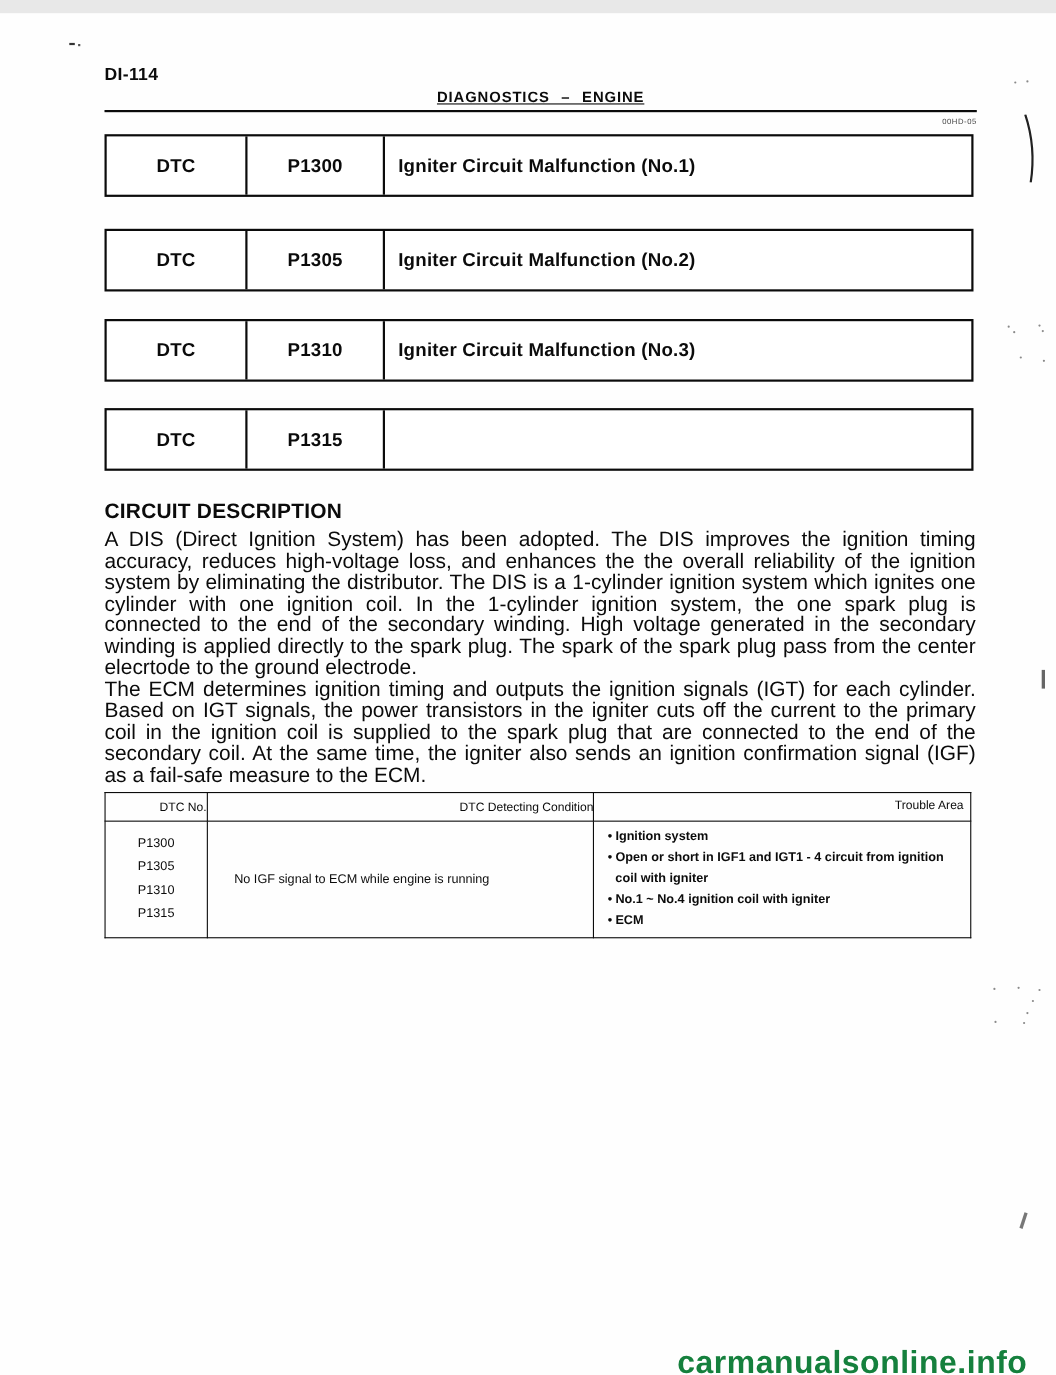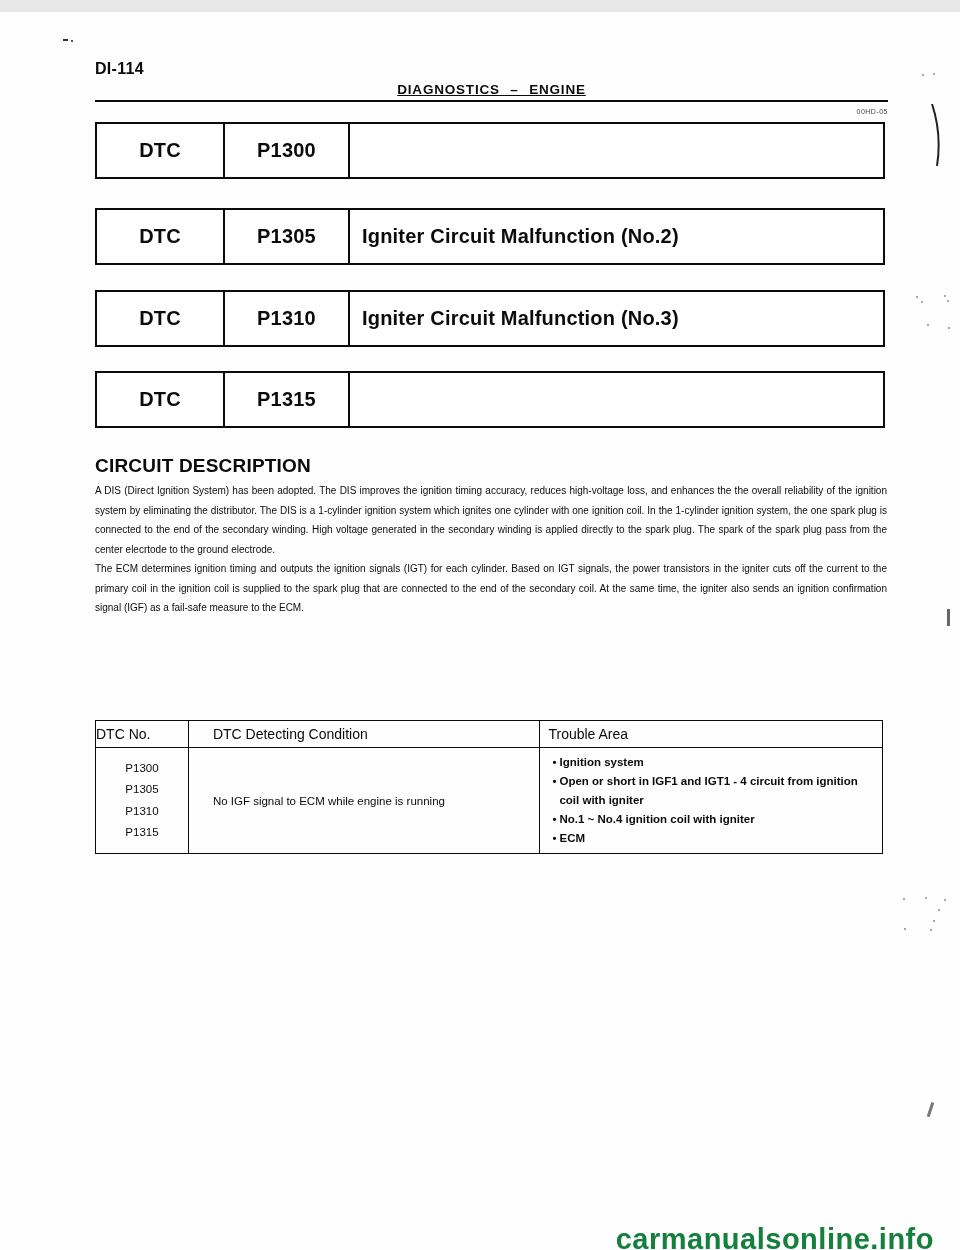--- a/index.html
+++ b/index.html
@@ -36,51 +36,51 @@
 
   
   .banner {
     position:absolute; left:95px; width:790px; height:57px;
     border:2.5px solid #0b0b0b;
     display:flex; align-items:stretch;
     background:#fff;
   }
   .banner .cell {
     display:flex; align-items:center; justify-content:center;
-    font-weight:bold; font-size:20px; letter-spacing:0.2px;
+    font-weight:bold; font-size:17px; letter-spacing:0.2px;
   }
   .banner .c-label { width:128px; border-right:2px solid #0b0b0b; }
   .banner .c-code  { width:125px; border-right:2px solid #0b0b0b; }
   .banner .c-title { flex:1; justify-content:flex-start; padding-left:12px; }
   #banner-0 { top:110px; }
   #banner-1 { top:196px; }
   #banner-2 { top:278px; }
   #banner-3 { top:359px; }
 
   
   .circuit-heading {
     position:absolute; left:95px; top:443px;
     font-size:19px; font-weight:bold; letter-spacing:0.2px;
   }
   .circuit-body {
     position:absolute; left:95px; top:469px; width:792px;
-    font-size:10px; line-height:19.5px;
+    font-size:19px; line-height:19.5px;
     text-align:justify;
   }
   .circuit-body p { margin:0; }
 
   
   .dtc-table {
     position:absolute; left:95px; top:708px; width:788px;
     border-collapse:collapse;
     font-size:11.5px;
   }
   .dtc-table th, .dtc-table td { border:1.5px solid #0b0b0b; }
   .dtc-table th {
-    font-weight:normal; text-align:left; height:26px; font-size:14px;
+    font-weight:normal; text-align:right; height:26px; font-size:11px;
   }
   .col-dtc   { width:93px;  text-align:center; vertical-align:middle; }
   .col-cond  { width:352px; vertical-align:middle; padding-left:24px; }
   .col-troub { width:343px; vertical-align:top; padding:5px 6px 5px 8px;font-weight:bold; }
   .dtc-nums div { line-height:21.5px; }
   .trouble-list { list-style:none; }
   .trouble-list li {
     line-height:19px; padding-left:11px; text-indent:-7px;
   }
   .trouble-list li::before { content:"\2022"; margin-right:3px; }
@@ -108,20 +108,21 @@
 
   <div class="page-num">DI-114</div>
   <div class="header-band">
     <span class="header-title">DIAGNOSTICS  –  ENGINE</span>
   </div>
   <div class="doc-code">00HD-05</div>
 
   <div class="banner" id="banner-0">
     <div class="cell c-label">DTC</div>
     <div class="cell c-code">P1300</div>
+    <div class="cell c-title">Igniter Circuit Malfunction (No.1)</div>
   </div>
   <div class="banner" id="banner-1">
     <div class="cell c-label">DTC</div>
     <div class="cell c-code">P1305</div>
     <div class="cell c-title">Igniter Circuit Malfunction (No.2)</div>
   </div>
   <div class="banner" id="banner-2">
     <div class="cell c-label">DTC</div>
     <div class="cell c-code">P1310</div>
     <div class="cell c-title">Igniter Circuit Malfunction (No.3)</div>

